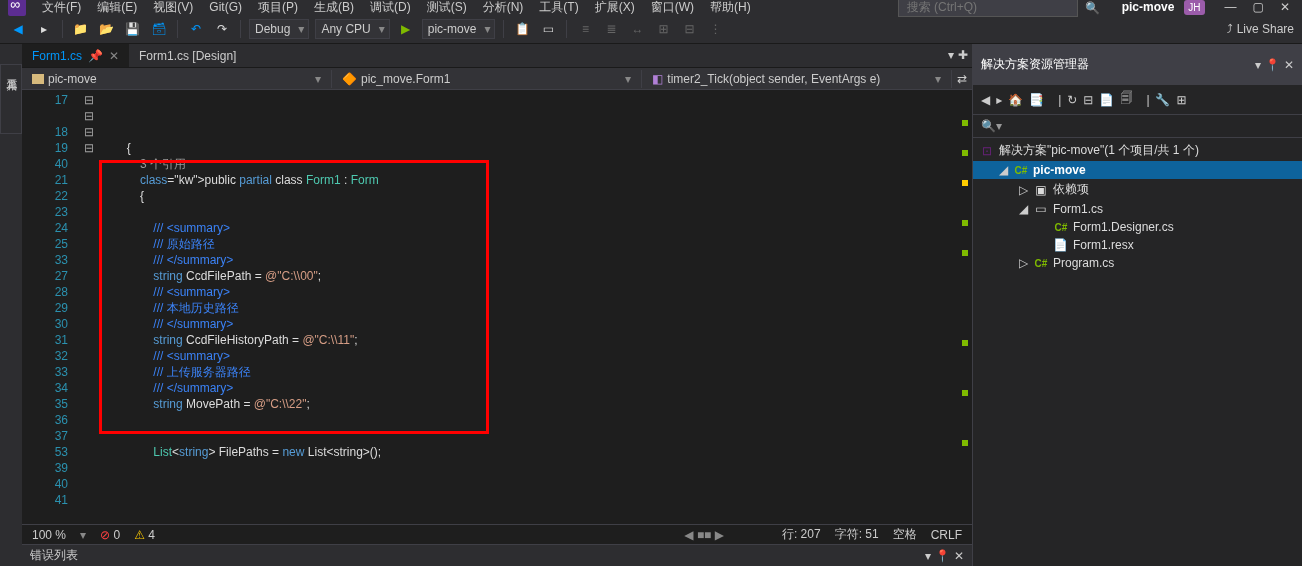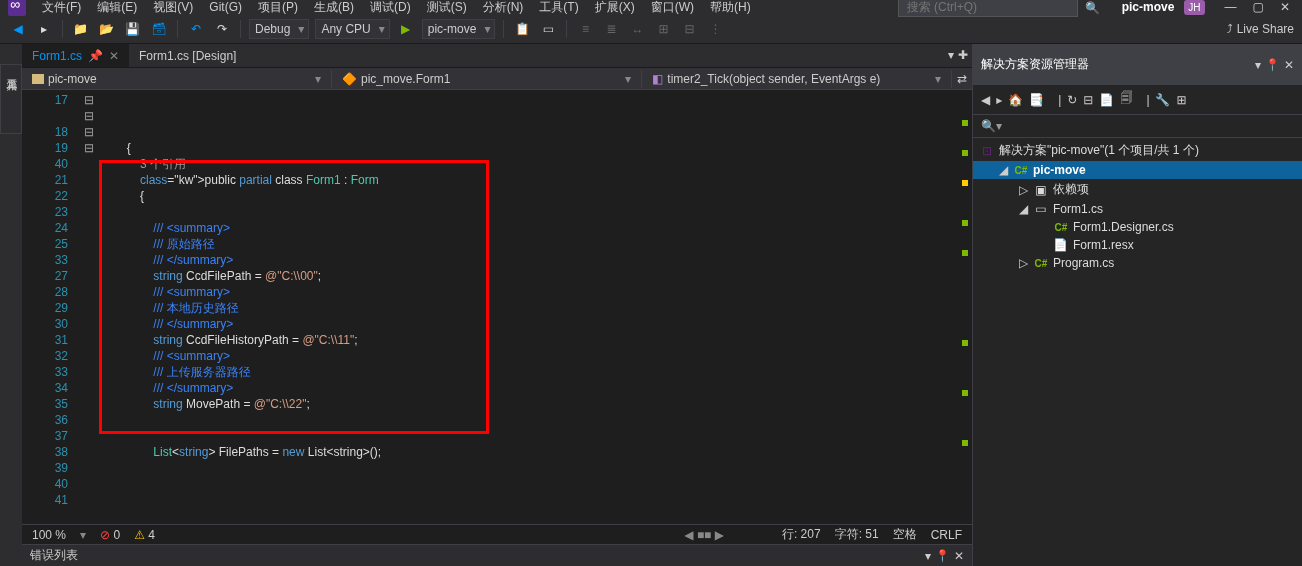--- a/index.html
+++ b/index.html
@@ -178,21 +178,21 @@
             <div>28</div>
             <div>29</div>
             <div>30</div>
             <div>31</div>
             <div>32</div>
             <div>33</div>
             <div>34</div>
             <div>35</div>
             <div>36</div>
             <div>37</div>
-            <div>38</div>
+            <div>53</div>
             <div>39</div>
             <div>40</div>
             <div>41</div>
           </div>
         <div class="fold-col" id="folds">
             <div class="b"></div>
             <div class="b"></div>
             <div class="b">⊟</div>
             <div class="b"></div>
             <div class="b"></div>

